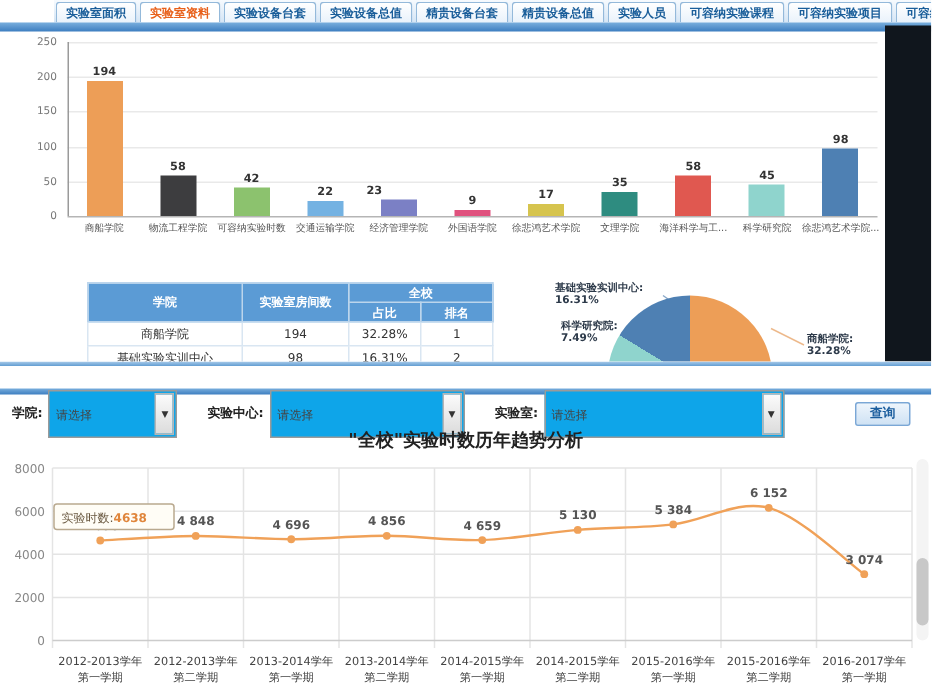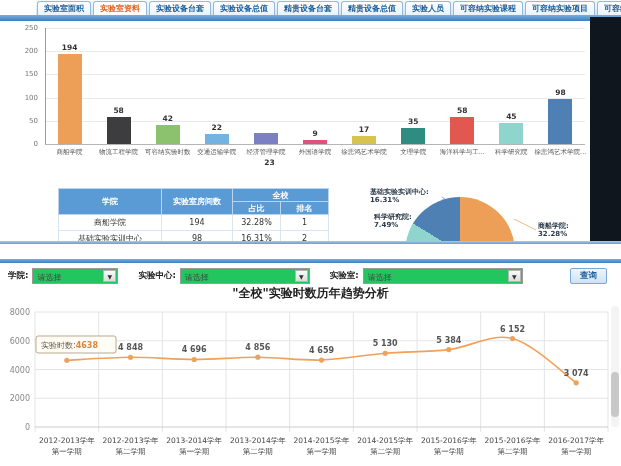--- a/index.html
+++ b/index.html
@@ -47,22 +47,22 @@
   .pie-label.p1{left:40px;top:18px;}
   .pie-label.p2{left:44px;top:43px;}
   .pie-label.p3{left:208px;top:52px;}
   
   .panel-bottom{position:absolute;left:0;top:241px;width:621px;height:225px;background:#fff;overflow:hidden;}
   .blue-line{position:absolute;left:0;top:0;width:621px;height:3px;background:linear-gradient(#a9cbea,#639ed2);}
   .panel-bottom .tabbar{top:3px;}
   .panel-bottom .strip{top:18px;height:4px;}
   .filters{position:absolute;top:26px;left:0;right:0;height:18px;display:flex;align-items:center;}
   .flabel{font-size:8.5px;font-weight:bold;color:#222;white-space:nowrap;}
-  .sel{position:relative;height:16px;background:#22c55e;border:1px solid #9a9a9a;
-       font-size:8px;color:#444;display:flex;align-items:flex-end;padding-left:4px;box-sizing:border-box;cursor:pointer;}
+  .sel{position:relative;height:32px;background:#0ea5e9;border:1px solid #9a9a9a;
+       font-size:8px;color:#444;display:flex;align-items:center;padding-left:4px;box-sizing:border-box;cursor:pointer;}
   .sel .arrow{position:absolute;right:1px;top:1px;bottom:1px;width:13px;
        background:linear-gradient(#fbfbfb,#dcdcdc);border:1px solid #b5b5b5;box-sizing:border-box;
        display:flex;align-items:center;justify-content:center;font-size:6px;color:#333;}
   .query-btn{height:16px;padding:0 9px;font-size:8.5px;font-weight:bold;color:#1b5e9e;
        background:linear-gradient(#eef5fc,#cfe2f4);border:1px solid #7aa7d6;border-radius:2px;cursor:pointer;}
   .chart-title{position:absolute;top:44px;left:0;right:0;text-align:center;
        font-size:12px;font-weight:bold;color:#222;}
   .linechart{position:absolute;left:0;top:65px;width:621px;height:160px;}
   .sb-track{position:absolute;left:611px;top:65px;width:8px;height:121px;background:#f4f4f4;border-radius:4px;}
   .sb-thumb{position:absolute;left:0;top:66px;width:8px;height:45px;background:#c8c8c8;border-radius:4px;cursor:pointer;}
@@ -109,21 +109,21 @@
         <div class="bar" style="left: 106.636px; top: 96.088px; height: 26.912px; background: rgb(61, 61, 63);"></div>
         <div class="bar-val" style="left: 94.0909px; top: 85.088px; width: 49.0909px;">58</div>
         <div class="bar-xlab" style="left: 90.0909px; top: 127px; width: 57.0909px;">物流工程学院</div>
         <div class="bar" style="left: 155.727px; top: 103.512px; height: 19.488px; background: rgb(140, 194, 110);"></div>
         <div class="bar-val" style="left: 143.182px; top: 92.512px; width: 49.0909px;">42</div>
         <div class="bar-xlab" style="left: 139.182px; top: 127px; width: 57.0909px;">可容纳实验时数</div>
         <div class="bar" style="left: 204.818px; top: 112.792px; height: 10.208px; background: rgb(116, 178, 226);"></div>
         <div class="bar-val" style="left: 192.273px; top: 101.792px; width: 49.0909px;">22</div>
         <div class="bar-xlab" style="left: 188.273px; top: 127px; width: 57.0909px;">交通运输学院</div>
         <div class="bar" style="left: 253.909px; top: 112.328px; height: 10.672px; background: rgb(123, 128, 197);"></div>
-        <div class="bar-val" style="left: 245px; top: 101.328px; width: 49.0909px; margin-top: 36px;">23</div>
+        <div class="bar-val" style="left: 225px; top: 101.328px; width: 49.0909px;">23</div>
         <div class="bar-xlab" style="left: 237.364px; top: 127px; width: 57.0909px;">经济管理学院</div>
         <div class="bar" style="left: 303px; top: 118.824px; height: 4.176px; background: rgb(224, 82, 126);"></div>
         <div class="bar-val" style="left: 290.455px; top: 107.824px; width: 49.0909px;">9</div>
         <div class="bar-xlab" style="left: 286.455px; top: 127px; width: 57.0909px;">外国语学院</div>
         <div class="bar" style="left: 352.091px; top: 115.112px; height: 7.888px; background: rgb(214, 196, 78);"></div>
         <div class="bar-val" style="left: 339.545px; top: 104.112px; width: 49.0909px;">17</div>
         <div class="bar-xlab" style="left: 335.545px; top: 127px; width: 57.0909px;">徐悲鸿艺术学院</div>
         <div class="bar" style="left: 401.182px; top: 106.76px; height: 16.24px; background: rgb(46, 140, 128);"></div>
         <div class="bar-val" style="left: 388.636px; top: 95.76px; width: 49.0909px;">35</div>
         <div class="bar-xlab" style="left: 384.636px; top: 127px; width: 57.0909px;">文理学院</div>

